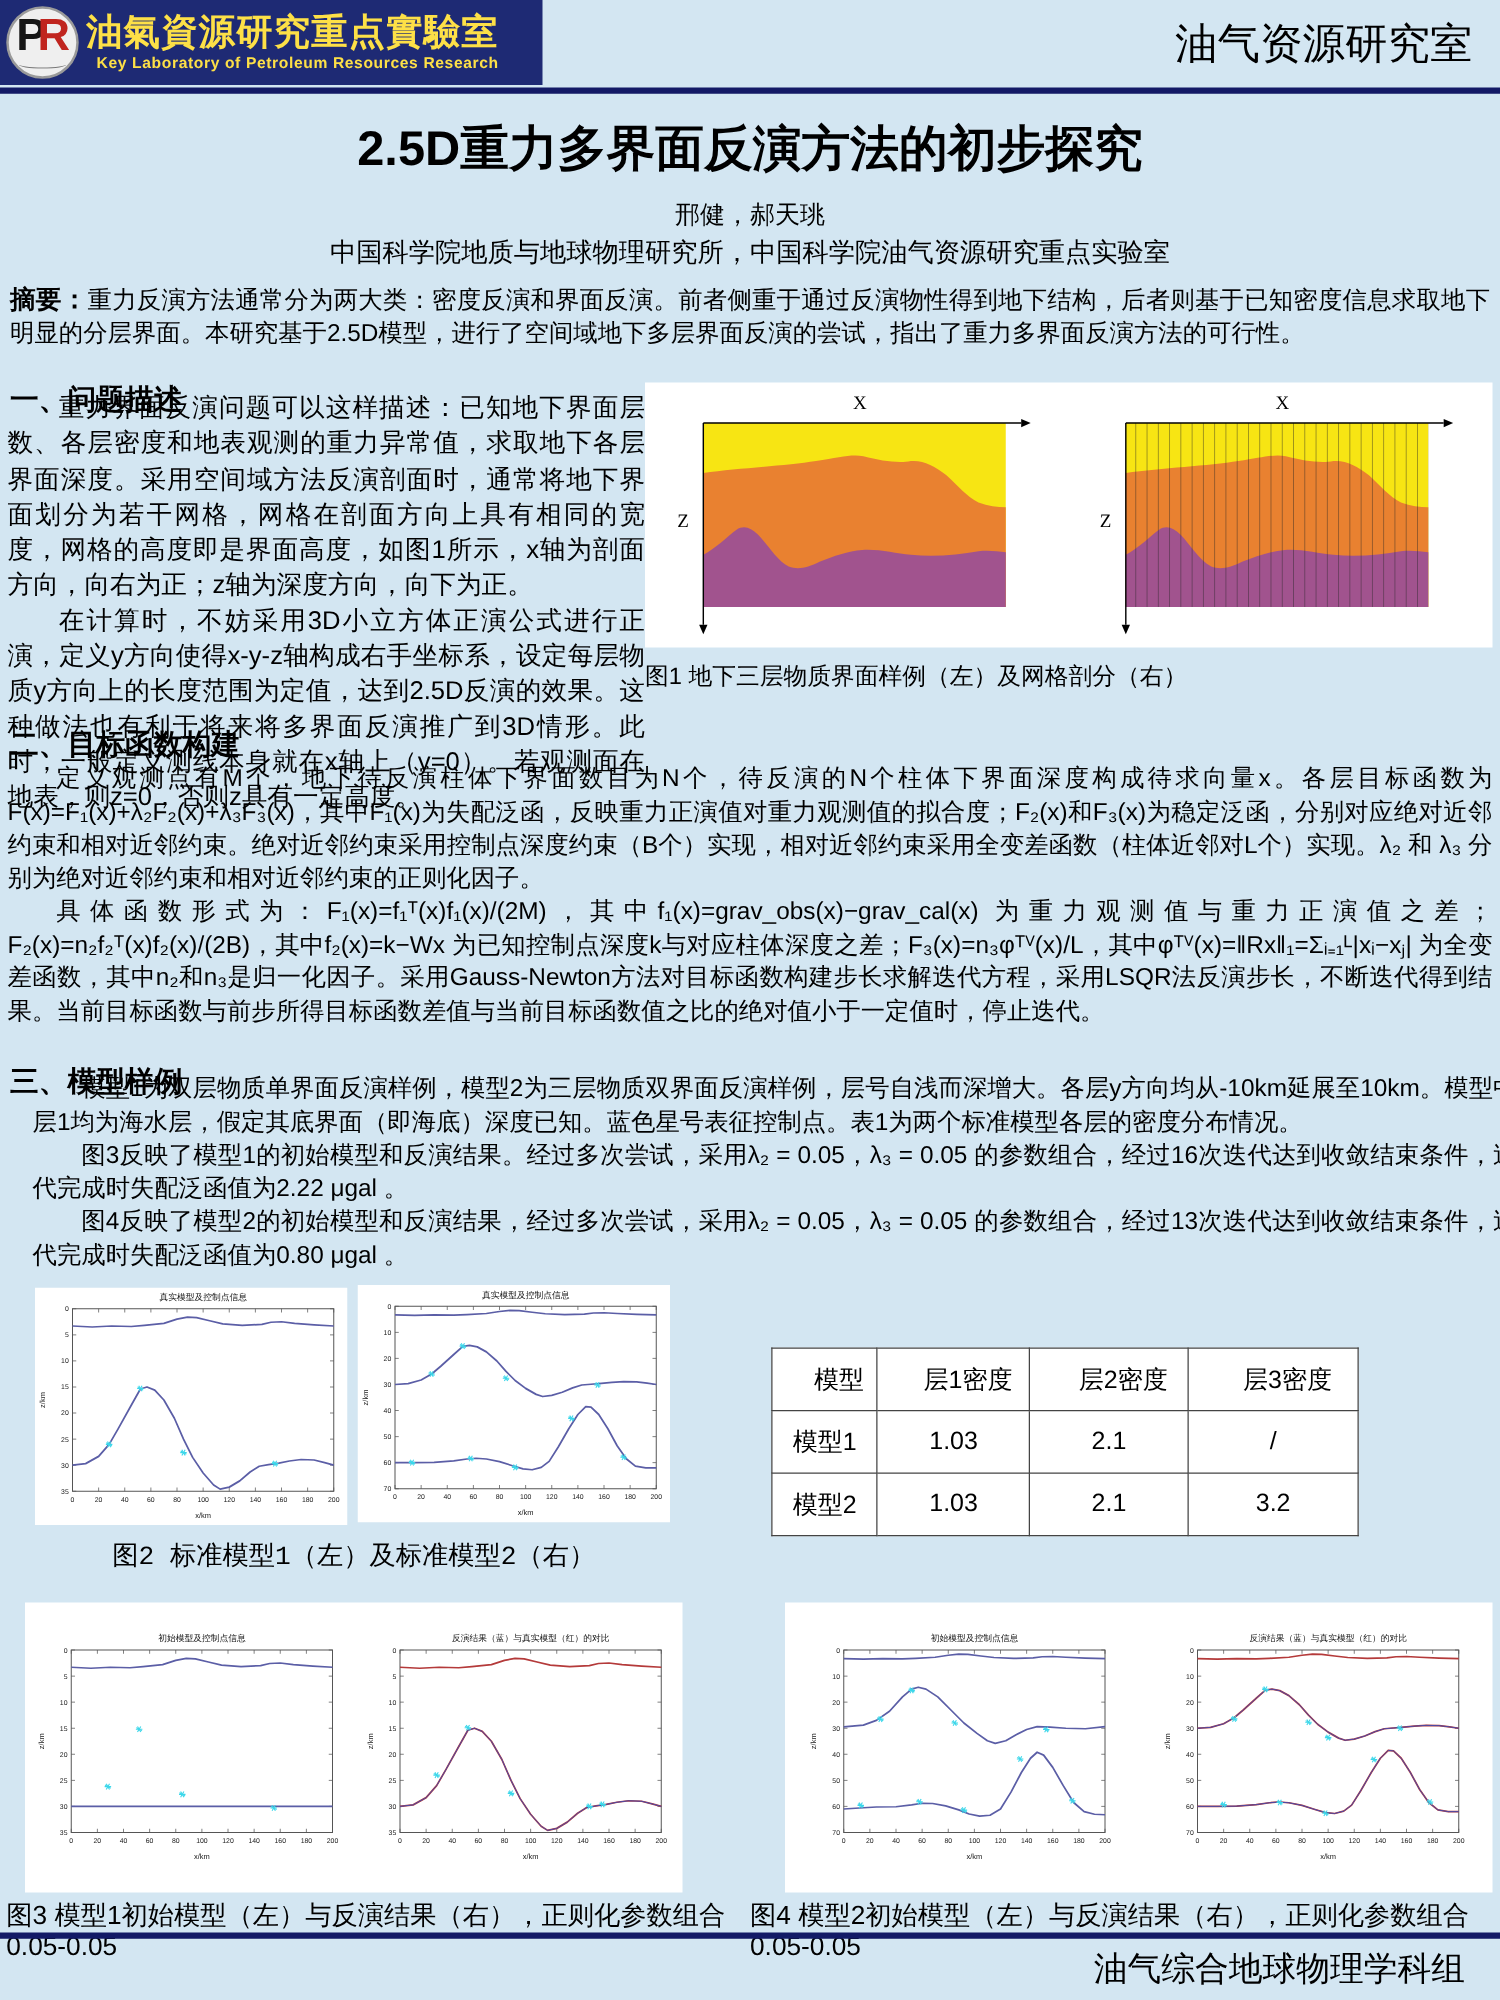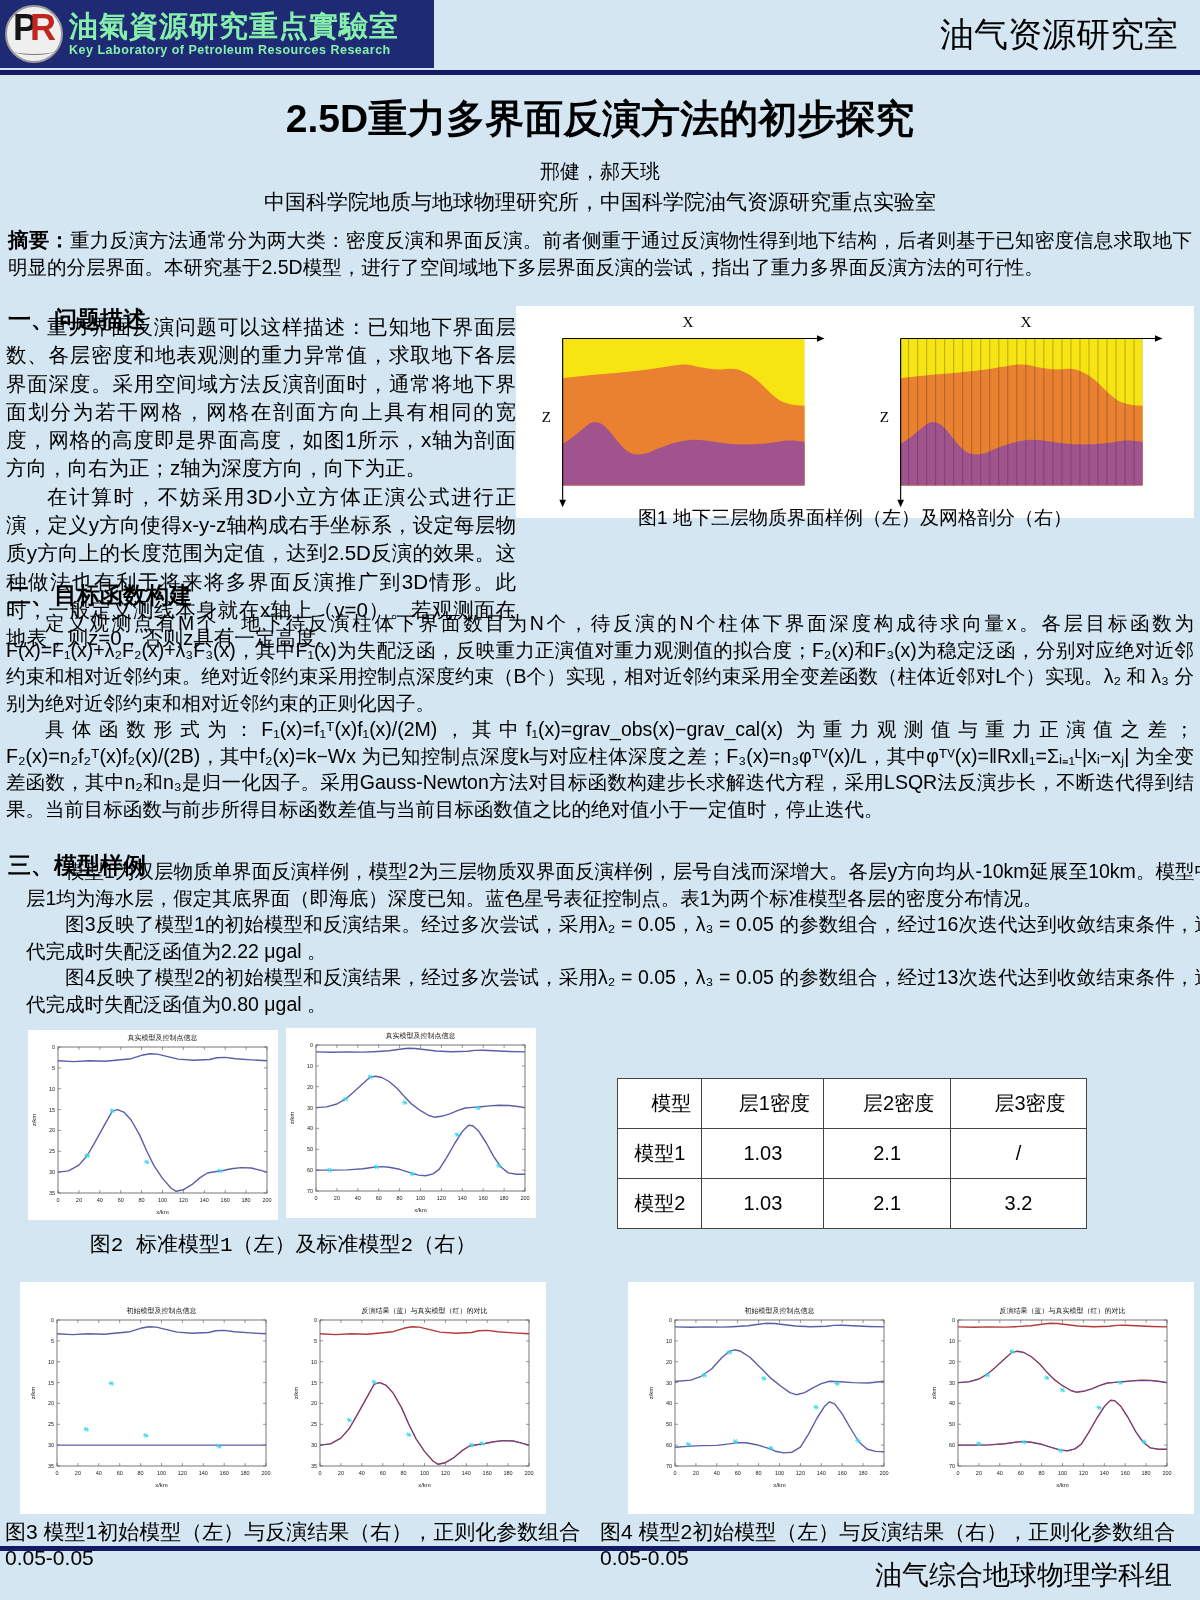--- a/index.html
+++ b/index.html
@@ -7,42 +7,42 @@
         font-family:"Liberation Sans",sans-serif;color:#000;overflow:hidden;}
   
   .banner{position:absolute;left:0;top:0;width:434px;height:68px;background:#1e2a74;
           display:flex;align-items:center;}
   .logo{position:relative;width:54px;height:54px;margin:5px 6px 5px 5px;border-radius:50%;
         background:#efefef;border:2px solid #9a9a9a;flex:0 0 auto;}
   .logo .lp{position:absolute;left:6px;top:3px;font-size:36px;font-weight:bold;color:#161616;line-height:1;}
   .logo .lr{position:absolute;left:23px;top:3px;font-size:36px;font-weight:bold;color:#c0251f;line-height:1;}
   .logo .sig{position:absolute;left:8px;bottom:6px;width:38px;height:6px;
              border-bottom:1px solid #777;border-radius:50%;}
-  .banner-txt{color:#86efac;line-height:1.05;}
+  .banner-txt{color:#fde047;line-height:1.05;text-align:right;}
   .banner-cn{font-size:29px;font-weight:bold;letter-spacing:1px;font-family:"Liberation Serif",serif;}
   .banner-en{font-size:12.5px;font-weight:bold;letter-spacing:.5px;margin-top:2px;}
   .dept{position:absolute;right:22px;top:12px;font-size:34px;color:#000;}
   .hr-navy{position:absolute;left:0;width:100%;height:5px;background:#131a66;}
   
   .ttl{position:absolute;top:92px;left:0;width:100%;text-align:center;font-size:39px;font-weight:900;}
   .auth{position:absolute;top:158px;left:0;width:100%;text-align:center;font-size:20px;}
   .affil{position:absolute;top:188px;left:0;width:100%;text-align:center;font-size:21px;}
   
   .abs{position:absolute;top:226px;left:8px;width:1184px;font-size:19.5px;line-height:1.38;text-align:justify;}
   .abs b{font-size:20.5px;}
   .h2{position:absolute;left:8px;font-size:23px;font-weight:bold;}
   .sec1-text{position:absolute;top:313px;left:6px;width:510px;font-size:20.5px;line-height:1.38;text-align:justify;}
   .para{text-indent:2em;margin:0;}
   .body-text{position:absolute;left:6px;width:1188px;font-size:19.5px;line-height:1.36;text-align:justify;}
   
   .fig1-box{position:absolute;top:306px;left:516px;width:678px;height:212px;background:#fff;
             display:flex;justify-content:space-between;align-items:center;padding:0 2px;box-sizing:border-box;}
   .fig1-box svg{width:336px;height:204px;}
   .cap{position:absolute;font-size:19px;}
-  .fig1-cap{top:505px;left:516px;width:678px;text-align:center;}
+  .fig1-cap{top:528px;left:516px;width:678px;}
   
   .chart{position:absolute;width:250px;height:190px;}
   .chart svg{width:100%;height:100%;display:block;}
   .fig2-cap{top:1230px;left:33px;width:500px;text-align:center;font-size:21px;font-family:Liberation Mono, monospace;}
   
   .tbl-title{position:absolute;top:1046px;left:618px;width:470px;text-align:center;font-size:20px;margin-top:32px;}
   table.dens{position:absolute;top:1078px;left:617px;width:470px;border-collapse:collapse;background:#fff;}
   table.dens td{border:1px solid #444;height:47px;text-align:center;font-size:20px;}
   table.dens .hd td{font-weight:normal;padding-left:24px;}
   

